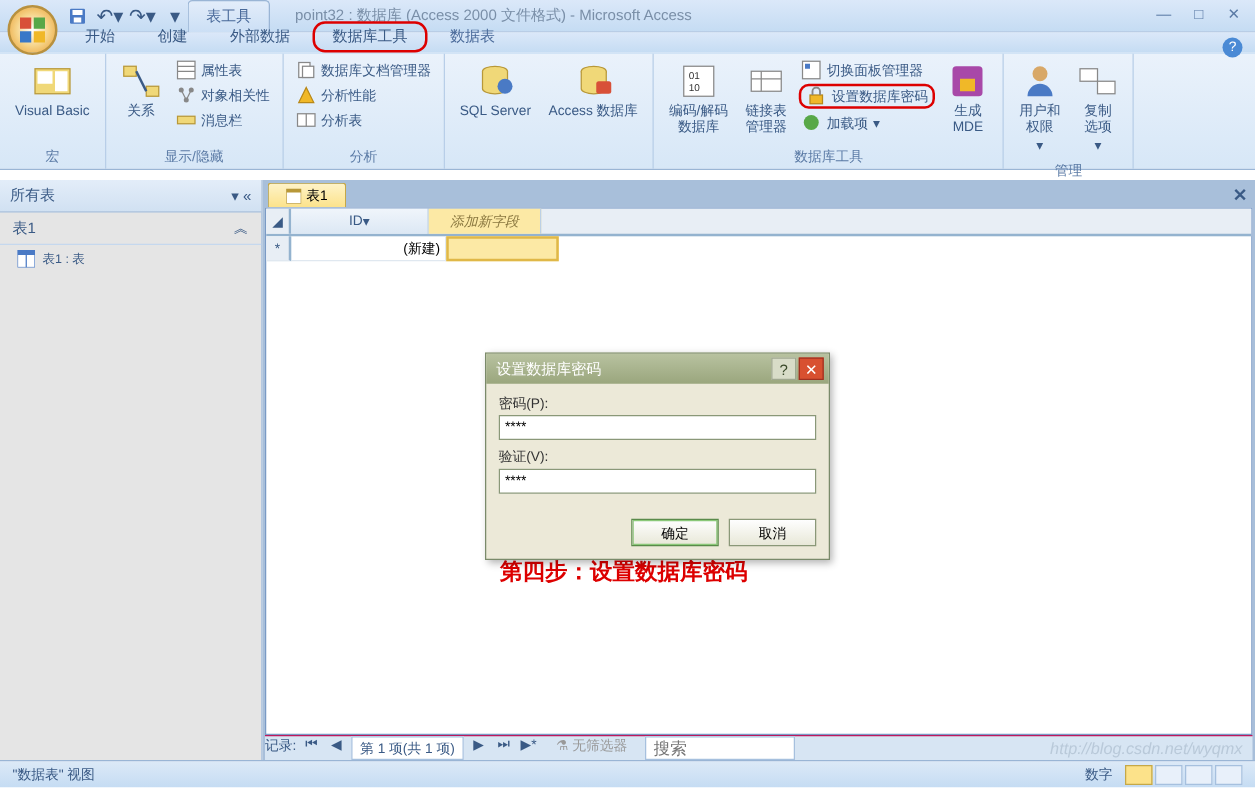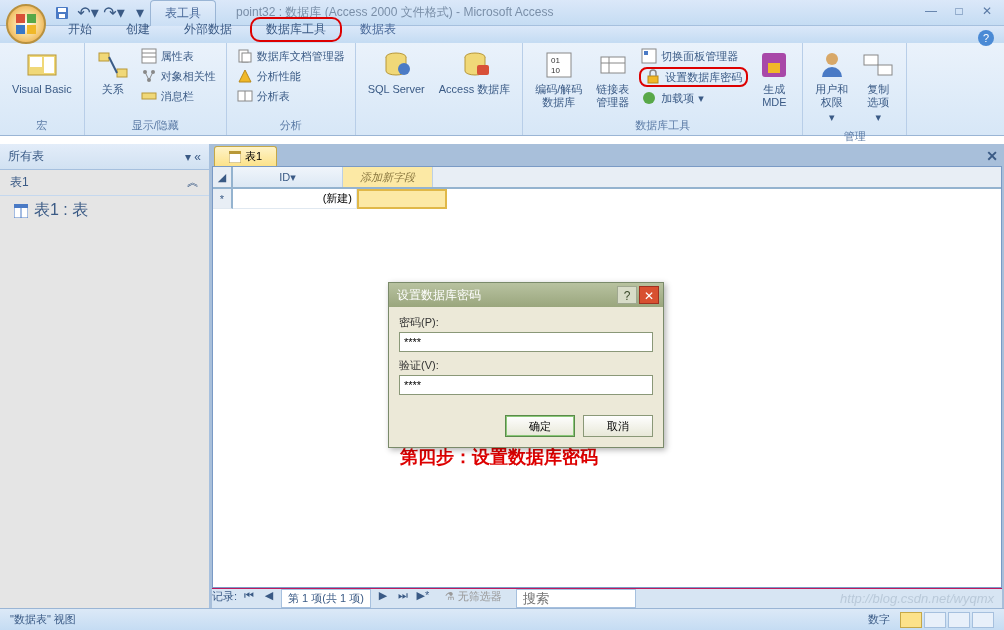--- a/index.html
+++ b/index.html
@@ -33,21 +33,21 @@
 .big-btn .icon { width: 32px; height: 32px; }
 .small-btns { display: flex; flex-direction: column; gap: 2px; }
 .small-btn { display: flex; align-items: center; gap: 4px; font-size: 11px; color: #3a5a85; padding: 1px 2px; white-space: nowrap; }
 .small-btn .icon { width: 16px; height: 16px; display: inline-block; }
 .small-btn.highlighted { border: 2px solid #d00; border-radius: 8px; padding: 0 4px; }
 
 
 .nav-pane { position: absolute; left: 0; top: 144px; width: 210px; bottom: 22px; background: #e5e5e5; border-right: 1px solid #a6c0de; }
 .nav-header { height: 26px; background: linear-gradient(#e3edf9, #d1e1f2); border-bottom: 1px solid #a6c0de; display: flex; align-items: center; justify-content: space-between; padding: 0 8px; font-size: 12px; color: #3a5a85; }
 .nav-section { padding: 4px 10px; font-size: 12px; color: #3a5a85; border-bottom: 1px solid #c5d8ee; display: flex; justify-content: space-between; }
-.nav-item { padding: 4px 14px; font-size: 16px; color: #3a5a85; display: flex; align-items: center; gap: 6px; }
+.nav-item { padding: 4px 14px; font-size: 10px; color: #3a5a85; display: flex; align-items: center; gap: 6px; }
 .table-icon { width: 14px; height: 14px; }
 
 
 .doc-area { position: absolute; left: 210px; right: 0; top: 144px; bottom: 22px; background: #a8bfda; }
 .doc-tabs { height: 22px; display: flex; align-items: flex-end; padding-left: 4px; }
 .doc-tab { background: linear-gradient(#fef3c8, #fce28a); border: 1px solid #c5a848; border-bottom: none; padding: 2px 14px; font-size: 11px; display: flex; align-items: center; gap: 4px; border-radius: 3px 3px 0 0; }
 .doc-close { position: absolute; right: 6px; top: 4px; color: #3a5a85; font-size: 14px; font-weight: bold; }
 .doc-content { position: absolute; left: 2px; right: 2px; top: 22px; bottom: 20px; background: #fff; border: 1px solid #7a9ac5; }
 .grid-header { display: flex; height: 22px; border-bottom: 2px solid #94b3cf; background: #e8eef5; }
 .grid-cell-h { border-right: 1px solid #bcd0e5; font-size: 11px; color: #3a5a85; display: flex; align-items: center; justify-content: center; background: linear-gradient(#f0f5fb, #dce8f4); }

